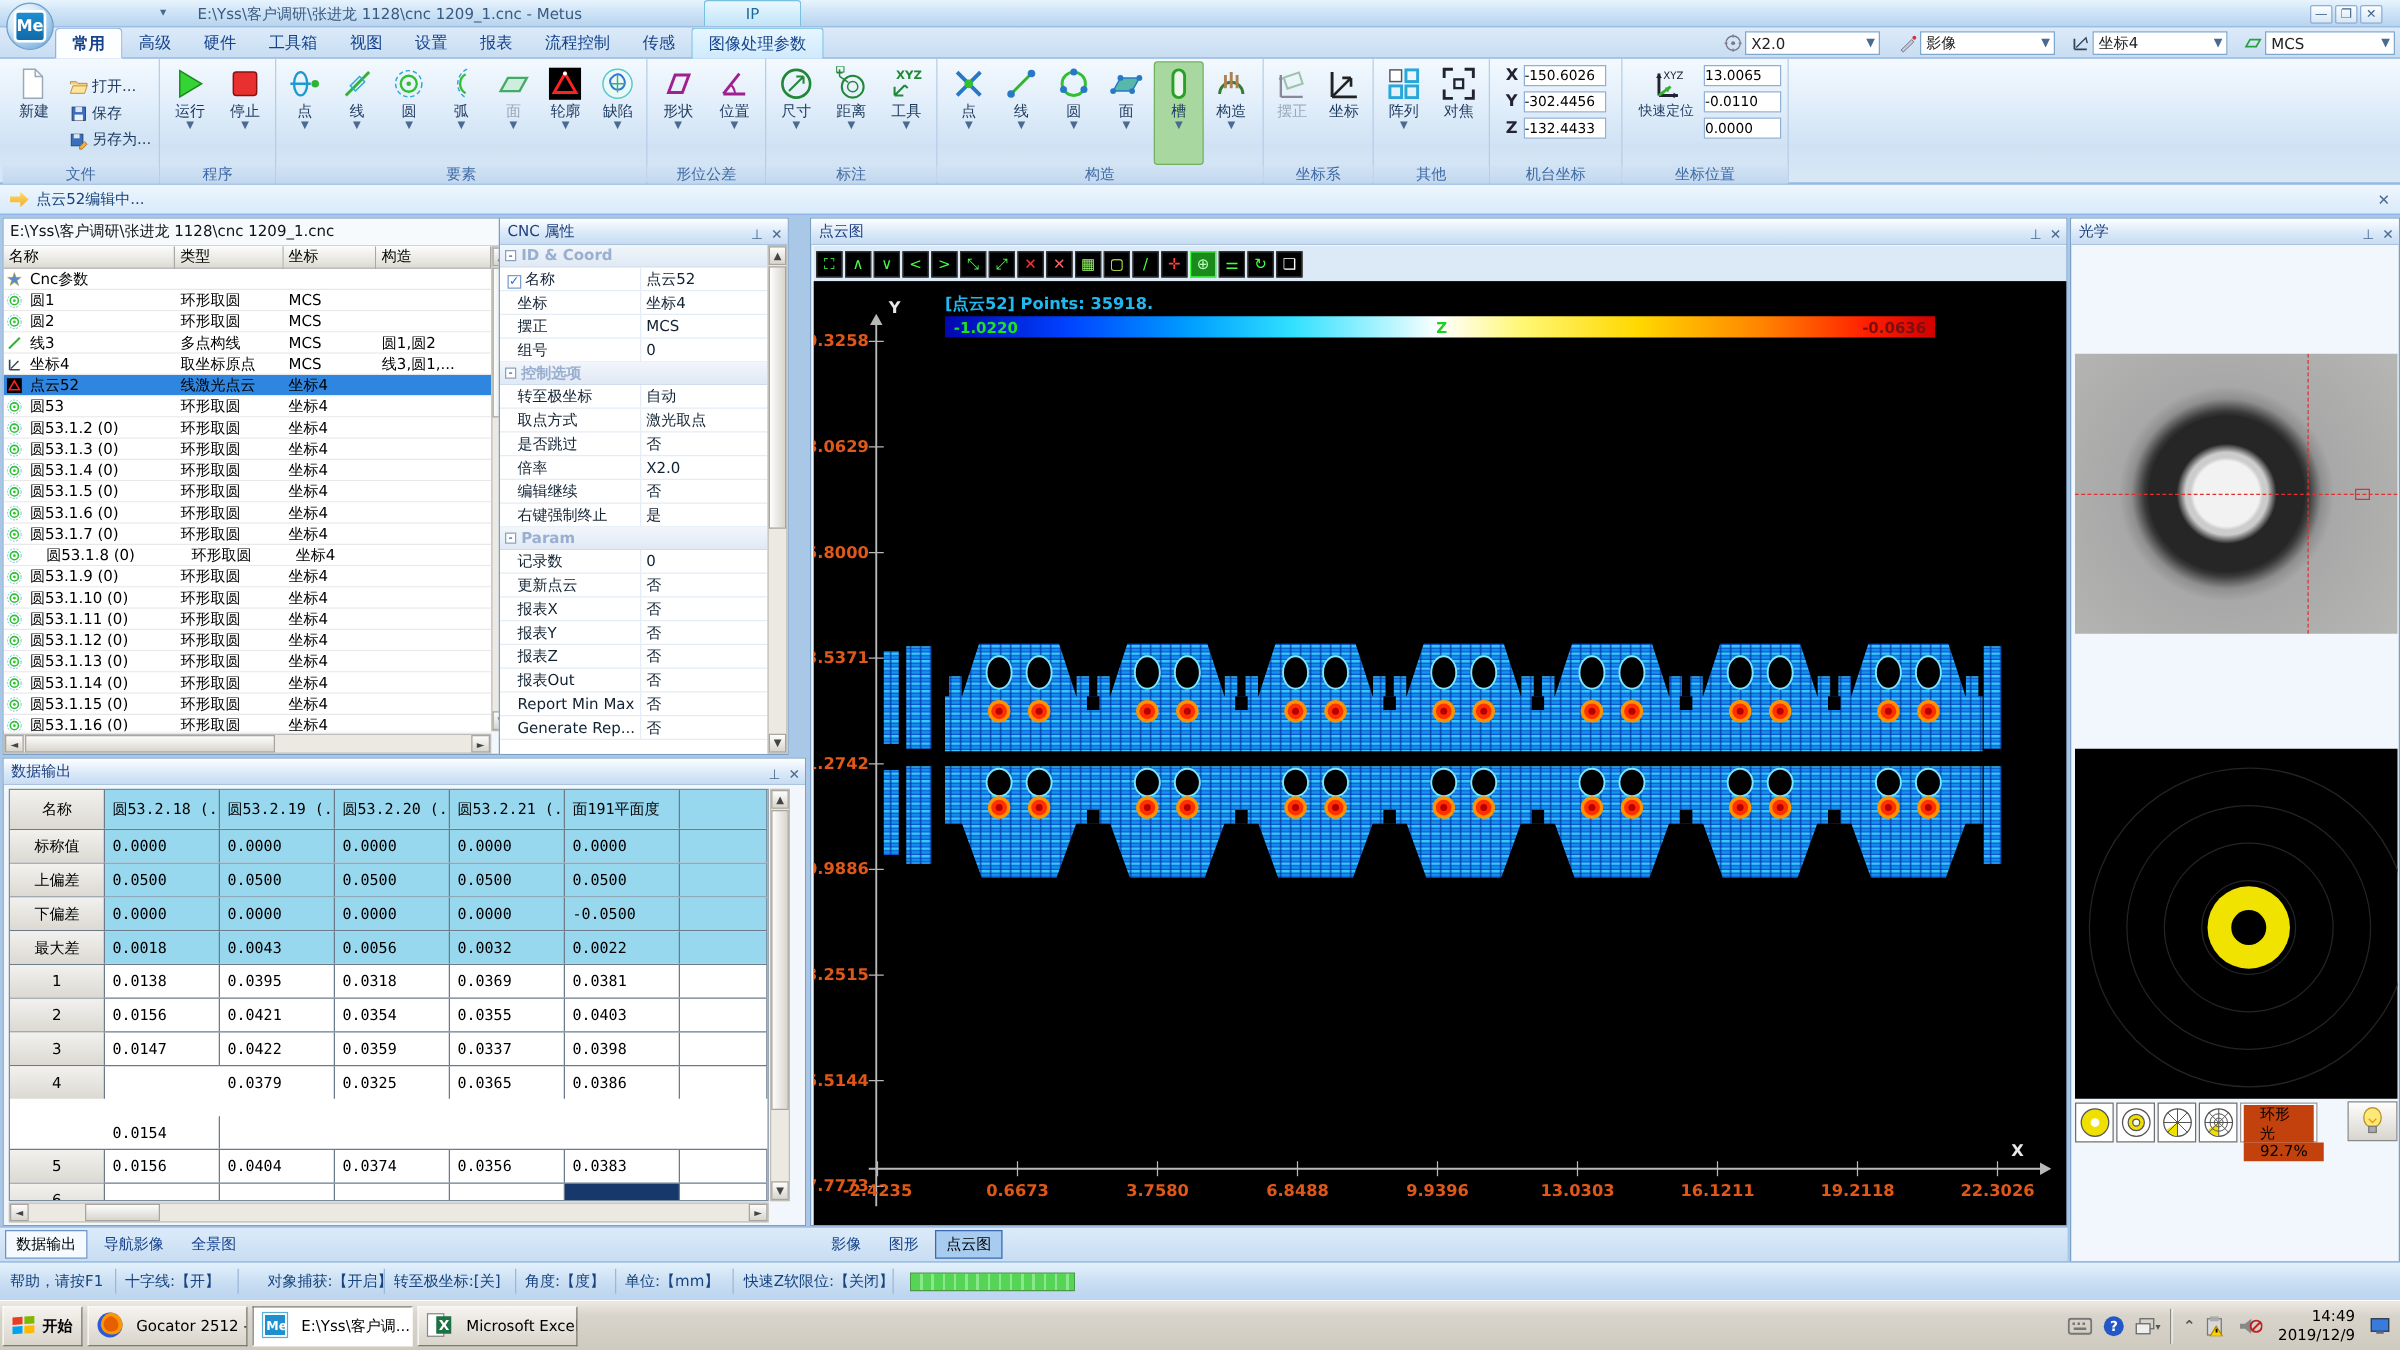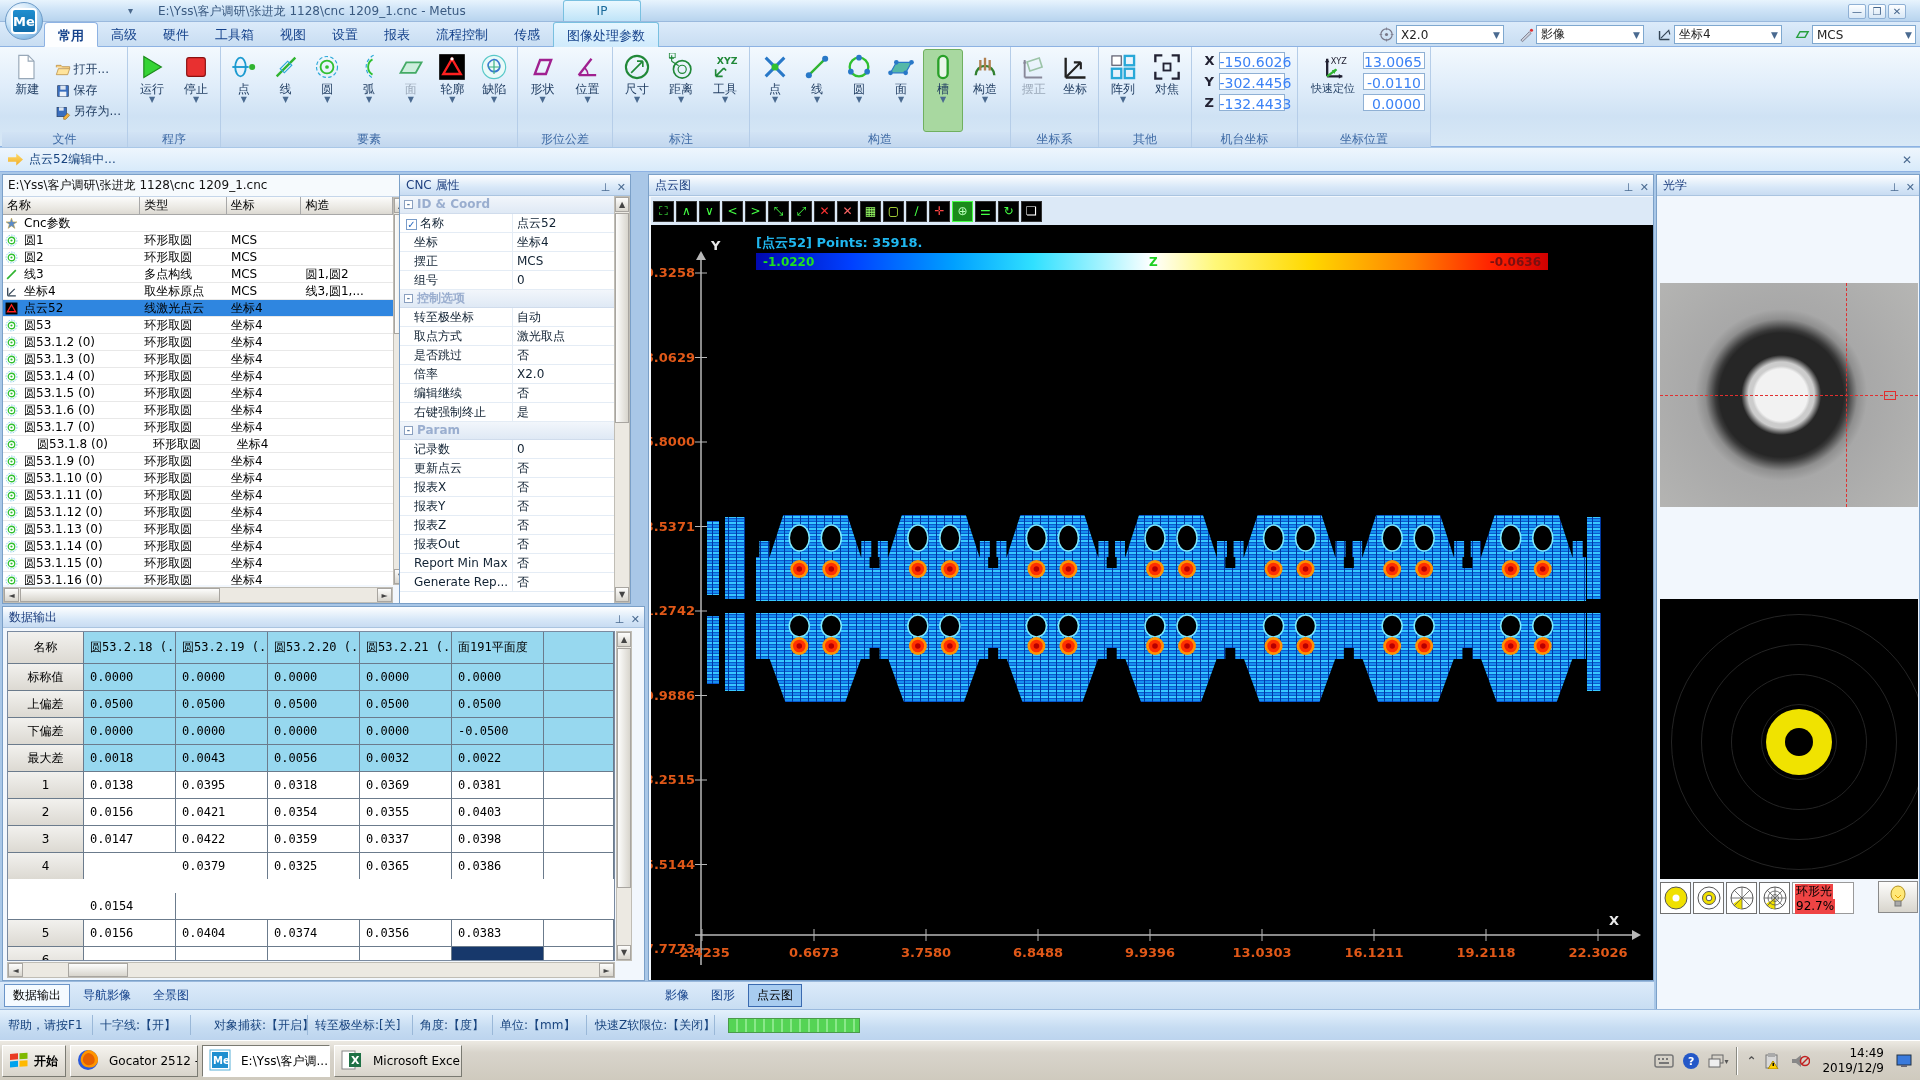--- a/index.html
+++ b/index.html
@@ -46,21 +46,21 @@
   .bigbtn .bicon { width:28px; height:28px; margin-bottom:1px; }
   .bigbtn .blabel { font-size:12px; color:#1d3a5f; line-height:14px; white-space:nowrap; }
   .bigbtn .barrow { font-size:8px; color:#4a6a90; line-height:8px; }
   .bigbtn.disabled .blabel { color:#9aa8b8; }
   .bigbtn.hl { background:#a8d8a0; border:1px solid #70b060; border-radius:3px; }
   .smallstack { display:flex; flex-direction:column; justify-content:center; }
   .smallbtn { display:flex; align-items:center; height:21px; padding:0 4px; font-size:12px; color:#1d3a5f; white-space:nowrap; }
   .smallbtn svg { width:16px; height:16px; margin-right:3px; }
   .axisrow { display:flex; align-items:center; height:19px; margin:2px 0; }
   .axisrow .axl { width:14px; font-size:13px; font-weight:bold; color:#223; }
-  .axisrow .axv { width:66px; height:17px; background:#fff; border:1px solid #8fb0d4; font-size:14px; text-align:right; padding:1px 3px 0 0; color:#3b82f6; }
+  .axisrow .axv { width:66px; height:17px; background:#fff; border:1px solid #8fb0d4; font-size:11px; text-align:left; padding:1px 3px 0 0; color:#000000; }
 
   
   #msgbar { left:0; top:148px; width:1920px; height:24px; background:linear-gradient(#eef6fd,#d8eafa);
     border-bottom:1px solid #8db2e3; display:flex; align-items:center; }
   #msg-arrow { width:15px; height:15px; margin:0 6px 0 8px; background:linear-gradient(#ffe070,#f0a820);
     clip-path:polygon(0 35%, 55% 35%, 55% 10%, 100% 50%, 55% 90%, 55% 65%, 0 65%); }
   #msg-text { color:#17437e; font-size:12px; }
   #msg-close { position:absolute; right:8px; color:#4a6a90; font-size:12px; }
 
   
@@ -124,21 +124,21 @@
   .redline-h { position:absolute; left:0; width:100%; height:0; border-top:1px dashed #e03030; }
   .redline-v { position:absolute; top:0; height:100%; width:0; border-left:1px dashed #e03030; }
   .redbox { position:absolute; width:12px; height:9px; border:1px solid #e03030; }
   #cam2 { position:absolute; left:3px; top:424px; width:258px; height:280px; background:#000; overflow:hidden; }
   .faintring { position:absolute; border:1px solid #242424; border-radius:50%; }
   #yellow-ring { position:absolute; border-radius:50%; background:#f0e300; }
   #yellow-ring .hole { position:absolute; border-radius:50%; background:#000; }
   #lights { position:absolute; left:3px; top:706px; height:34px; display:flex; align-items:center; }
   .lightbtn { width:31px; height:32px; background:#fff; border:1px solid #707070; margin-right:2px; display:flex; align-items:center; justify-content:center; }
   #light-label { width:62px; height:32px; background:#fff; border:1px solid #9a9a9a; font-size:12px; line-height:15px; padding:1px 2px; }
-  #light-label span { background:#ef4444; display:inline-block; padding:0 1px; }
+  #light-label span { background:#c2410c; display:inline-block; padding:0 13px; }
   #lamp-btn { position:absolute; left:218px; top:0px; width:40px; height:32px; background:linear-gradient(#fdfdfc,#d8d5cd); border:1px solid #8a8a8a; display:flex; align-items:center; justify-content:center; }
 
   
   #bottom-tabs { left:0; top:981px; width:1654px; height:28px; background:linear-gradient(#dcebfa,#c8ddf2); border-top:1px solid #9ab9dd; display:flex; align-items:center; }
   .btab { padding:2px 8px; margin-left:4px; font-size:12px; color:#15428b; border:1px solid transparent; }
   .btab.active { background:#f4faff; border:1px solid #6a94c8; color:#000; }
   .btab.active2 { background:#a8ccf0; border:1px solid #3a6ab0; color:#000; }
 
   
   #statusbar { left:0; top:1009px; width:1920px; height:31px; background:linear-gradient(#e4f1fc,#c6dcf2 60%,#bcd4ee); border-top:1px solid #9ab9dd; }

